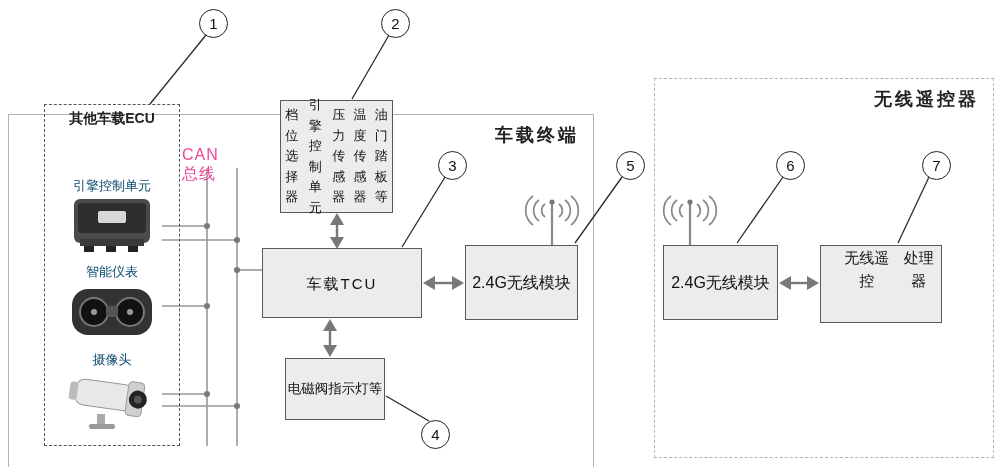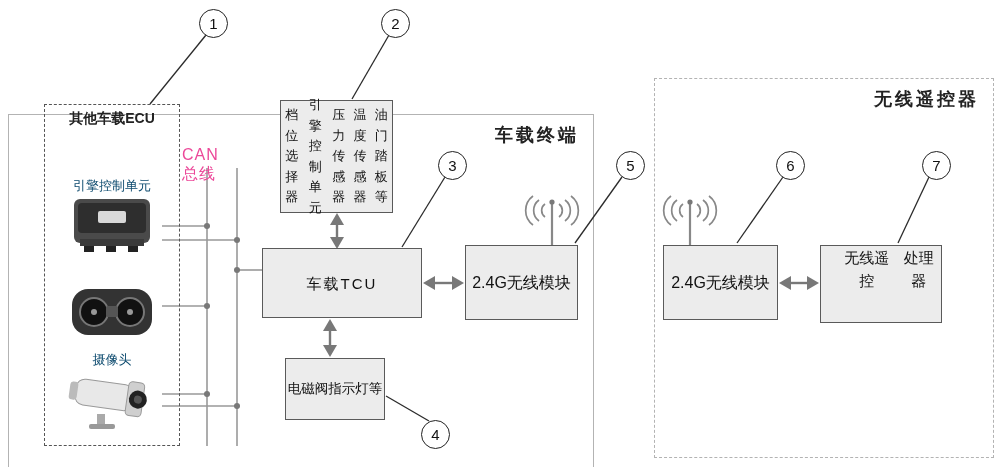--- a/index.html
+++ b/index.html
@@ -135,20 +135,21 @@
       <svg class="ecu-item-img" style="top:92px;" width="88" height="56" viewBox="0 0 88 56">
         <rect x="6" y="2" width="76" height="44" rx="6" fill="#4a4a4a"></rect>
         <rect x="10" y="6" width="68" height="30" rx="4" fill="#2e2e2e"></rect>
         <rect x="30" y="14" width="28" height="12" rx="2" fill="#d8d8d8"></rect>
         <rect x="12" y="42" width="64" height="7" fill="#3a3a3a"></rect>
         <rect x="16" y="49" width="10" height="6" fill="#222"></rect>
         <rect x="38" y="49" width="10" height="6" fill="#222"></rect>
         <rect x="60" y="49" width="10" height="6" fill="#222"></rect>
       </svg>
 
+      <div class="ecu-item-label" style="top:158px;">智能仪表</div>
       <svg class="ecu-item-img" style="top:178px;" width="88" height="58" viewBox="0 0 88 58">
         <rect x="4" y="6" width="80" height="46" rx="16" fill="#333"></rect>
         <circle cx="26" cy="29" r="14" fill="#111" stroke="#777" stroke-width="2"></circle>
         <circle cx="62" cy="29" r="14" fill="#111" stroke="#777" stroke-width="2"></circle>
         <rect x="38" y="23" width="12" height="11" rx="2" fill="#555"></rect>
         <circle cx="26" cy="29" r="3" fill="#999"></circle>
         <circle cx="62" cy="29" r="3" fill="#999"></circle>
       </svg>
 
       <div class="ecu-item-label" style="top:246px;">摄像头</div>

